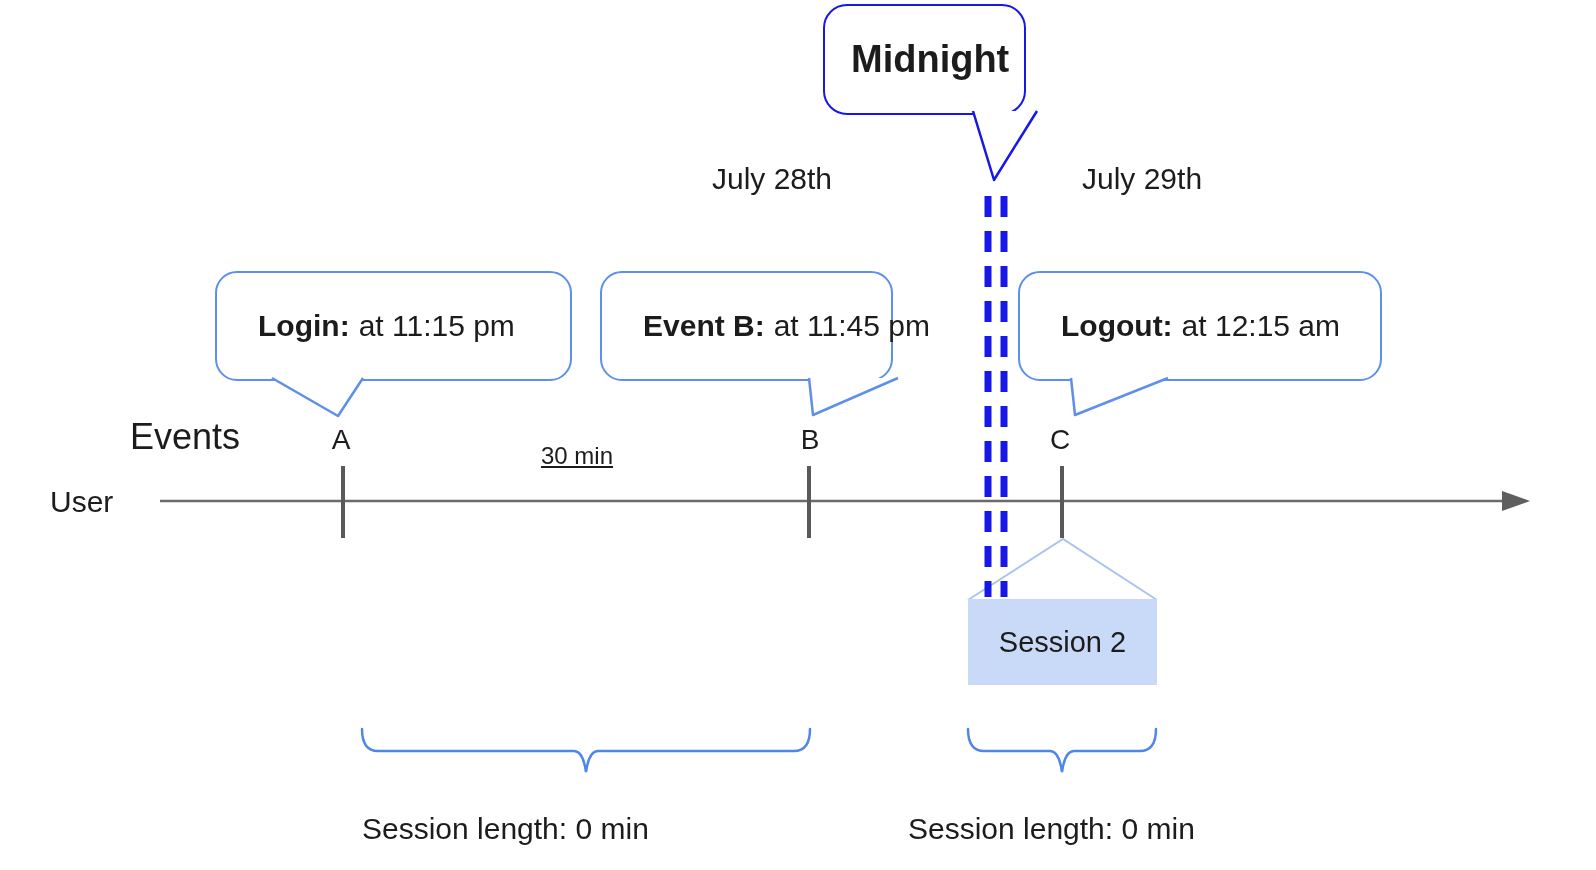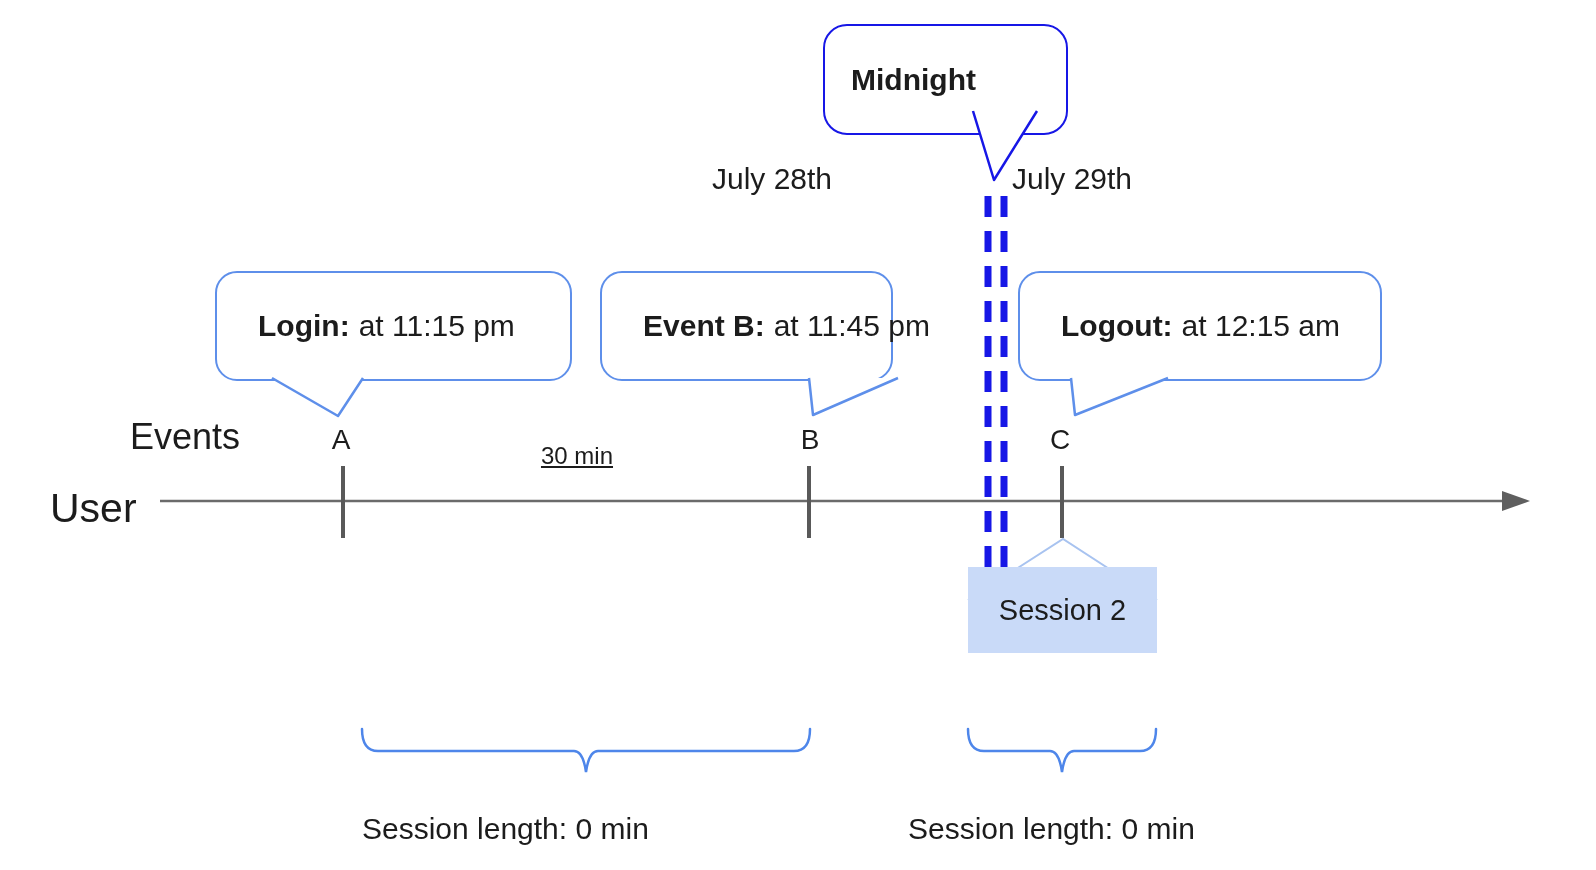--- a/index.html
+++ b/index.html
@@ -16,54 +16,54 @@
     position:relative;width:1596px;height:870px;overflow:hidden;background:#fff;
     font-family:"Liberation Sans","DejaVu Sans",sans-serif;color:var(--ink);
   }
   .abs{position:absolute;}
   svg.layer{position:absolute;left:0;top:0;width:1596px;height:870px;}
   #svg-base{z-index:1;}
   #svg-tails{z-index:3;pointer-events:none;}
   .txt{z-index:2;white-space:nowrap;}
   
   #midnight-bubble{
-    z-index:2;left:823px;top:4px;width:245px;height:111px;box-sizing:border-box;
+    z-index:2;left:823px;top:4px;width:203px;height:111px;box-sizing:border-box;
     border:2.5px solid var(--dkblue);border-radius:24px;background:#fff;
     display:flex;align-items:center;padding-left:26px;
-    font-size:30px;font-weight:bold;margin-top:20px;
+    font-size:38px;font-weight:bold;
   }
   
   #july-left{left:692px;top:162px;width:160px;text-align:center;font-size:30px;}
-  #july-right{left:992px;top:162px;width:160px;text-align:center;font-size:30px;}
+  #july-right{left:1082px;top:162px;width:160px;font-size:30px;}
   
   .speech{
     z-index:2;top:271px;height:110px;box-sizing:border-box;background:#fff;
     border:2.5px solid var(--ltblue);border-radius:22px;
     display:flex;align-items:center;padding-left:41px;font-size:30px;white-space:nowrap;
   }
   .speech .prefix{font-weight:bold;}
   .speech .detail{margin-left:9px;}
   #bubble-login{left:215px;width:357px;}
   #bubble-eventb{left:600px;width:293px;}
   #bubble-logout{left:1018px;width:364px;}
   
   #events-label{left:130px;top:416px;font-size:36px;}
   .mark{top:424px;width:60px;text-align:center;font-size:28px;}
   #mark-a{left:311px;}
   #mark-b{left:780px;}
   #mark-c{left:1030px;}
   #interval-label{left:527px;top:442px;width:100px;text-align:center;font-size:24px;text-decoration:underline;}
-  #user-label{left:50px;top:485px;font-size:41px;}
+  #user-label{left:50px;top:485px;font-size:30px;}
   
   .session-box{
     z-index:2;background:var(--fill);display:flex;align-items:center;justify-content:center;
     font-size:29px;
   }
   #session1-box{left:360px;top:597px;width:450px;height:87px;}
-  #session2-box{left:968px;top:567px;width:189px;height:86px;}
+  #session2-box{left:968px;top:599px;width:189px;height:86px;}
   
   #length1-label{left:362px;top:812px;font-size:30px;}
   #length2-label{left:908px;top:812px;font-size:30px;}
 </style>
 </head>
 <body>
 
 <div id="canvas">
 
   <svg class="layer" id="svg-base">

